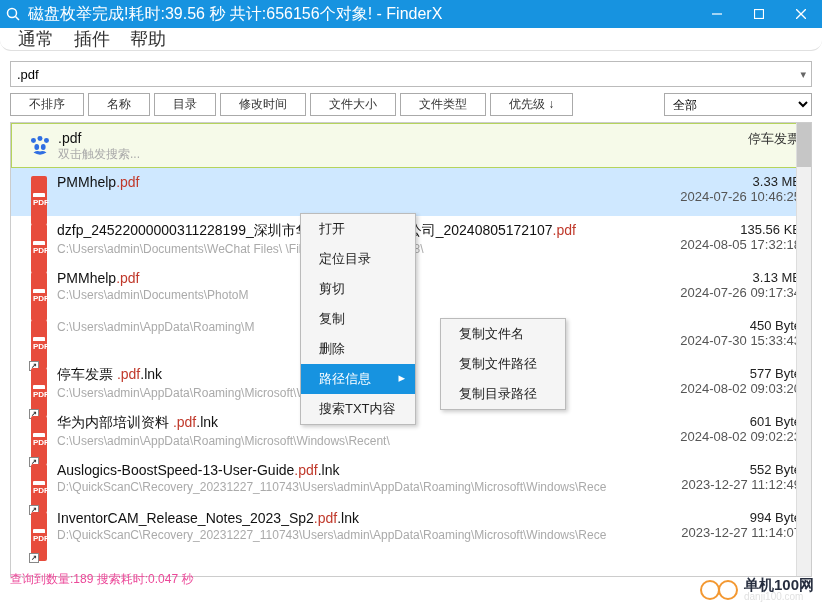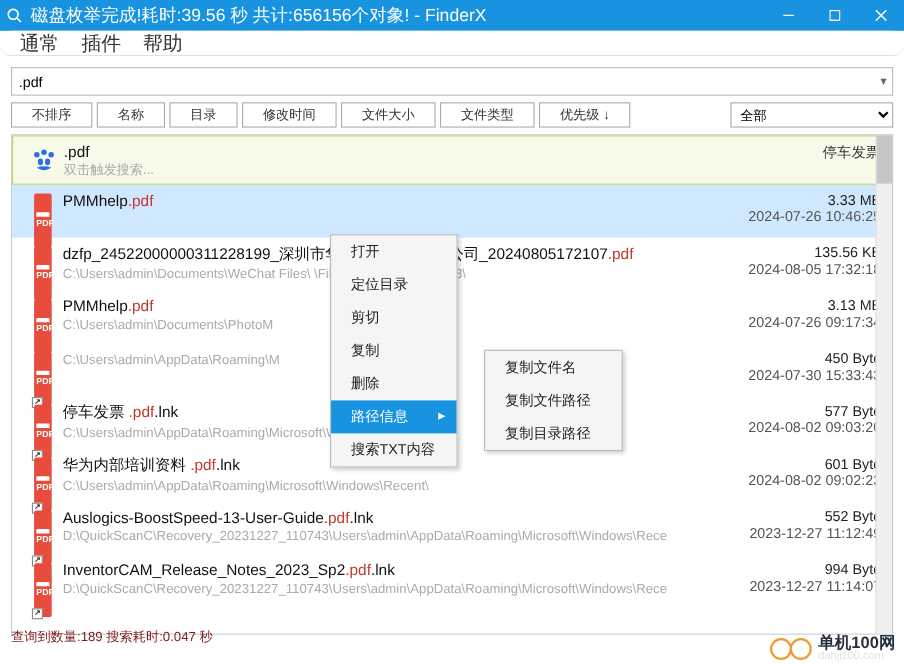--- a/index.html
+++ b/index.html
@@ -185,21 +185,21 @@
     }
     .hint-net {
       font-size: 13px;
       color: #333;
     }
     .statusbar {
       position: absolute;
       bottom: 16px;
       left: 10px;
       font-size: 12px;
-      color: #7f1d1d;
+      color: #ec4899;
     }
     .context-menu {
       position: absolute;
       background: #f5f5f5;
       border: 1px solid #bbb;
       box-shadow: 2px 2px 4px rgba(0,0,0,0.2);
       font-size: 13px;
       color: #222;
     }
     .ctx-item {

